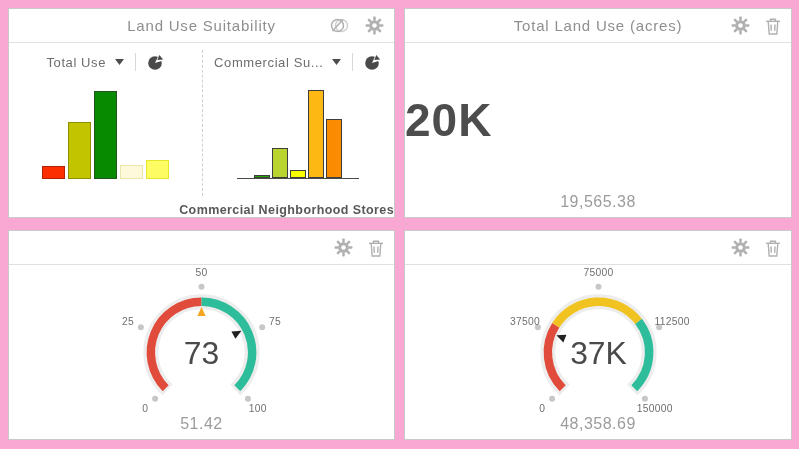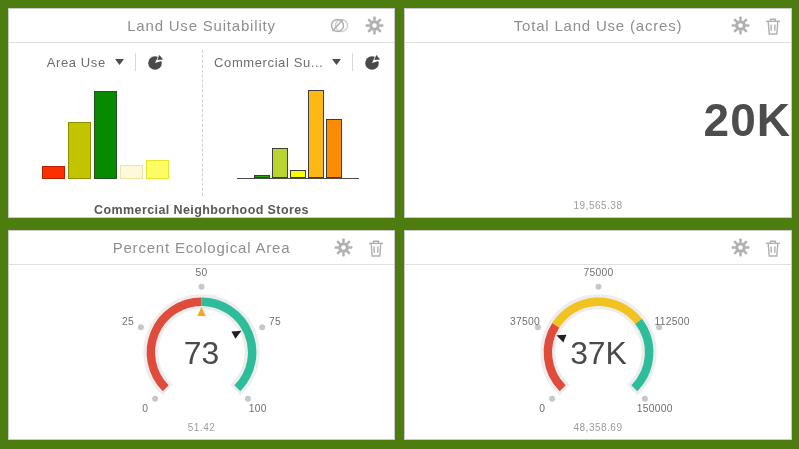--- a/index.html
+++ b/index.html
@@ -1,40 +1,40 @@
 <!DOCTYPE html>
 <html><head>
 <meta charset="utf-8">
 <style>
   html,body{margin:0;padding:0;background:#e8e8e8;font-family:"Liberation Sans","DejaVu Sans",sans-serif;}
   .board{width:799px;height:449px;box-sizing:border-box;padding:8px 7px 9px 8px;display:grid;
-         grid-template-columns:387px 388px;grid-template-rows:210px 210px;column-gap:9px;row-gap:12px;background:#4d7c0f;}
+         grid-template-columns:387px 388px;grid-template-rows:210px 210px;column-gap:9px;row-gap:12px;background:#f9a8d4;}
   .panel{background:#fff;border:1px solid #c9c9c9;box-sizing:border-box;position:relative;overflow:hidden;}
   .panel-header{height:33px;border-bottom:1px solid #e0e0e0;position:relative;display:flex;align-items:center;justify-content:center;}
   .panel-title{font-size:15px;color:#8f8f8f;letter-spacing:0.8px;}
   .header-icons{position:absolute;right:10px;top:0;height:33px;display:flex;align-items:center;gap:15px;}
   .header-icons svg{display:block;cursor:pointer;}
   .panel-body{position:relative;height:175px;}
   
   .luse-divider{position:absolute;left:50%;top:3px;bottom:26px;width:0;border-left:1px dashed #cfcfcf;}
   .sel-row{display:flex;height:30px;margin-top:4px;}
   .sel{width:50%;display:flex;align-items:center;justify-content:center;gap:9px;cursor:pointer;}
   .sel-label{font-size:13px;color:#6e6e6e;letter-spacing:0.6px;white-space:nowrap;}
   .sel-div{width:1px;height:18px;background:#d8d8d8;margin:0 2px;}
   .charts-row{display:flex;height:100px;margin-top:2px;}
   .half-chart{width:50%;display:flex;justify-content:center;align-items:flex-end;}
   .bars{display:flex;align-items:flex-end;gap:3px;}
   .bars.axis{gap:2px;border-bottom:1px solid #4a4a4a;padding:0 17px;}
   .bar{width:23px;border:1px solid #444;box-sizing:border-box;}
   .bars.axis .bar{width:16px;}
-  .luse-footer{margin-top:24px;text-align:center;font-size:12.5px;font-weight:bold;color:#585858;letter-spacing:0.4px;}
+  .luse-footer{margin-top:24px;text-align:right;font-size:12.5px;font-weight:bold;color:#585858;letter-spacing:0.4px;}
   
-  .big-wrap{height:175px;display:flex;align-items:center;justify-content:flex-end;}
+  .big-wrap{height:175px;display:flex;align-items:center;justify-content:flex-start;}
   .big-value{font-size:46px;font-weight:bold;color:#4d4d4d;letter-spacing:1px;margin-top:-22px;}
-  .detail-value{position:absolute;left:0;right:0;bottom:7px;text-align:center;font-size:10px;color:#9c9c9c;letter-spacing:0.5px;}
+  .detail-value{position:absolute;left:0;right:0;bottom:7px;text-align:center;font-size:16px;color:#9c9c9c;letter-spacing:0.5px;}
   
   .gauge-wrap{height:175px;display:flex;justify-content:center;}
   svg.gauge{width:213px;height:150px;margin-top:3px;}
   .tick{font-family:"Liberation Sans","DejaVu Sans",sans-serif;font-size:11px;fill:#6f6f6f;letter-spacing:0.3px;}
   .gauge-value{font-family:"Liberation Sans","DejaVu Sans",sans-serif;font-size:34px;fill:#4a4a4a;}
 </style>
 </head>
 <body>
 
 <div class="board">
@@ -61,21 +61,21 @@
             <rect x="8.7" y="0.6" width="2.6" height="4.4" rx="0.7" transform="rotate(315 10 10)"></rect>
           </g>
           <circle cx="10" cy="10" r="2.4" fill="#fff"></circle>
         </svg>
       </span>
     </header>
     <div class="panel-body">
       <div class="luse-divider"></div>
       <div class="sel-row">
         <div class="sel">
-          <span class="sel-label">Area Use</span>
+          <span class="sel-label">Total Use</span>
           <svg width="9" height="6" viewBox="0 0 9 6">
               <polygon points="0,0 9,0 4.5,6" fill="#4d4d4d"></polygon>
             </svg>
           <span class="sel-div"></span>
           <svg width="17" height="17" viewBox="0 0 17 17">
             <circle cx="8" cy="9" r="6.8" fill="#4a4a4a"></circle>
             <polygon points="8,9 11.5,1.5 16,6.5" fill="#fff"></polygon>
             <polygon points="10.3,5.9 12.3,1.1 16.2,5.4" fill="#4a4a4a"></polygon>
           </svg>
         </div>
@@ -146,21 +146,20 @@
     <div class="panel-body">
       <div class="big-wrap">
         <span class="big-value">20K</span>
       </div>
       <div class="detail-value">19,565.38</div>
     </div>
   </section>
 
   <section class="panel">
     <header class="panel-header">
-      <span class="panel-title">Percent Ecological Area</span>
       <span class="header-icons">
         <svg width="19" height="19" viewBox="0 0 20 20">
           <g fill="#b0b0b0">
             <circle cx="10" cy="10" r="5.6"></circle>
             <rect x="8.7" y="0.6" width="2.6" height="4.4" rx="0.7"></rect>
             <rect x="8.7" y="0.6" width="2.6" height="4.4" rx="0.7" transform="rotate(45 10 10)"></rect>
             <rect x="8.7" y="0.6" width="2.6" height="4.4" rx="0.7" transform="rotate(90 10 10)"></rect>
             <rect x="8.7" y="0.6" width="2.6" height="4.4" rx="0.7" transform="rotate(135 10 10)"></rect>
             <rect x="8.7" y="0.6" width="2.6" height="4.4" rx="0.7" transform="rotate(180 10 10)"></rect>
             <rect x="8.7" y="0.6" width="2.6" height="4.4" rx="0.7" transform="rotate(225 10 10)"></rect>

